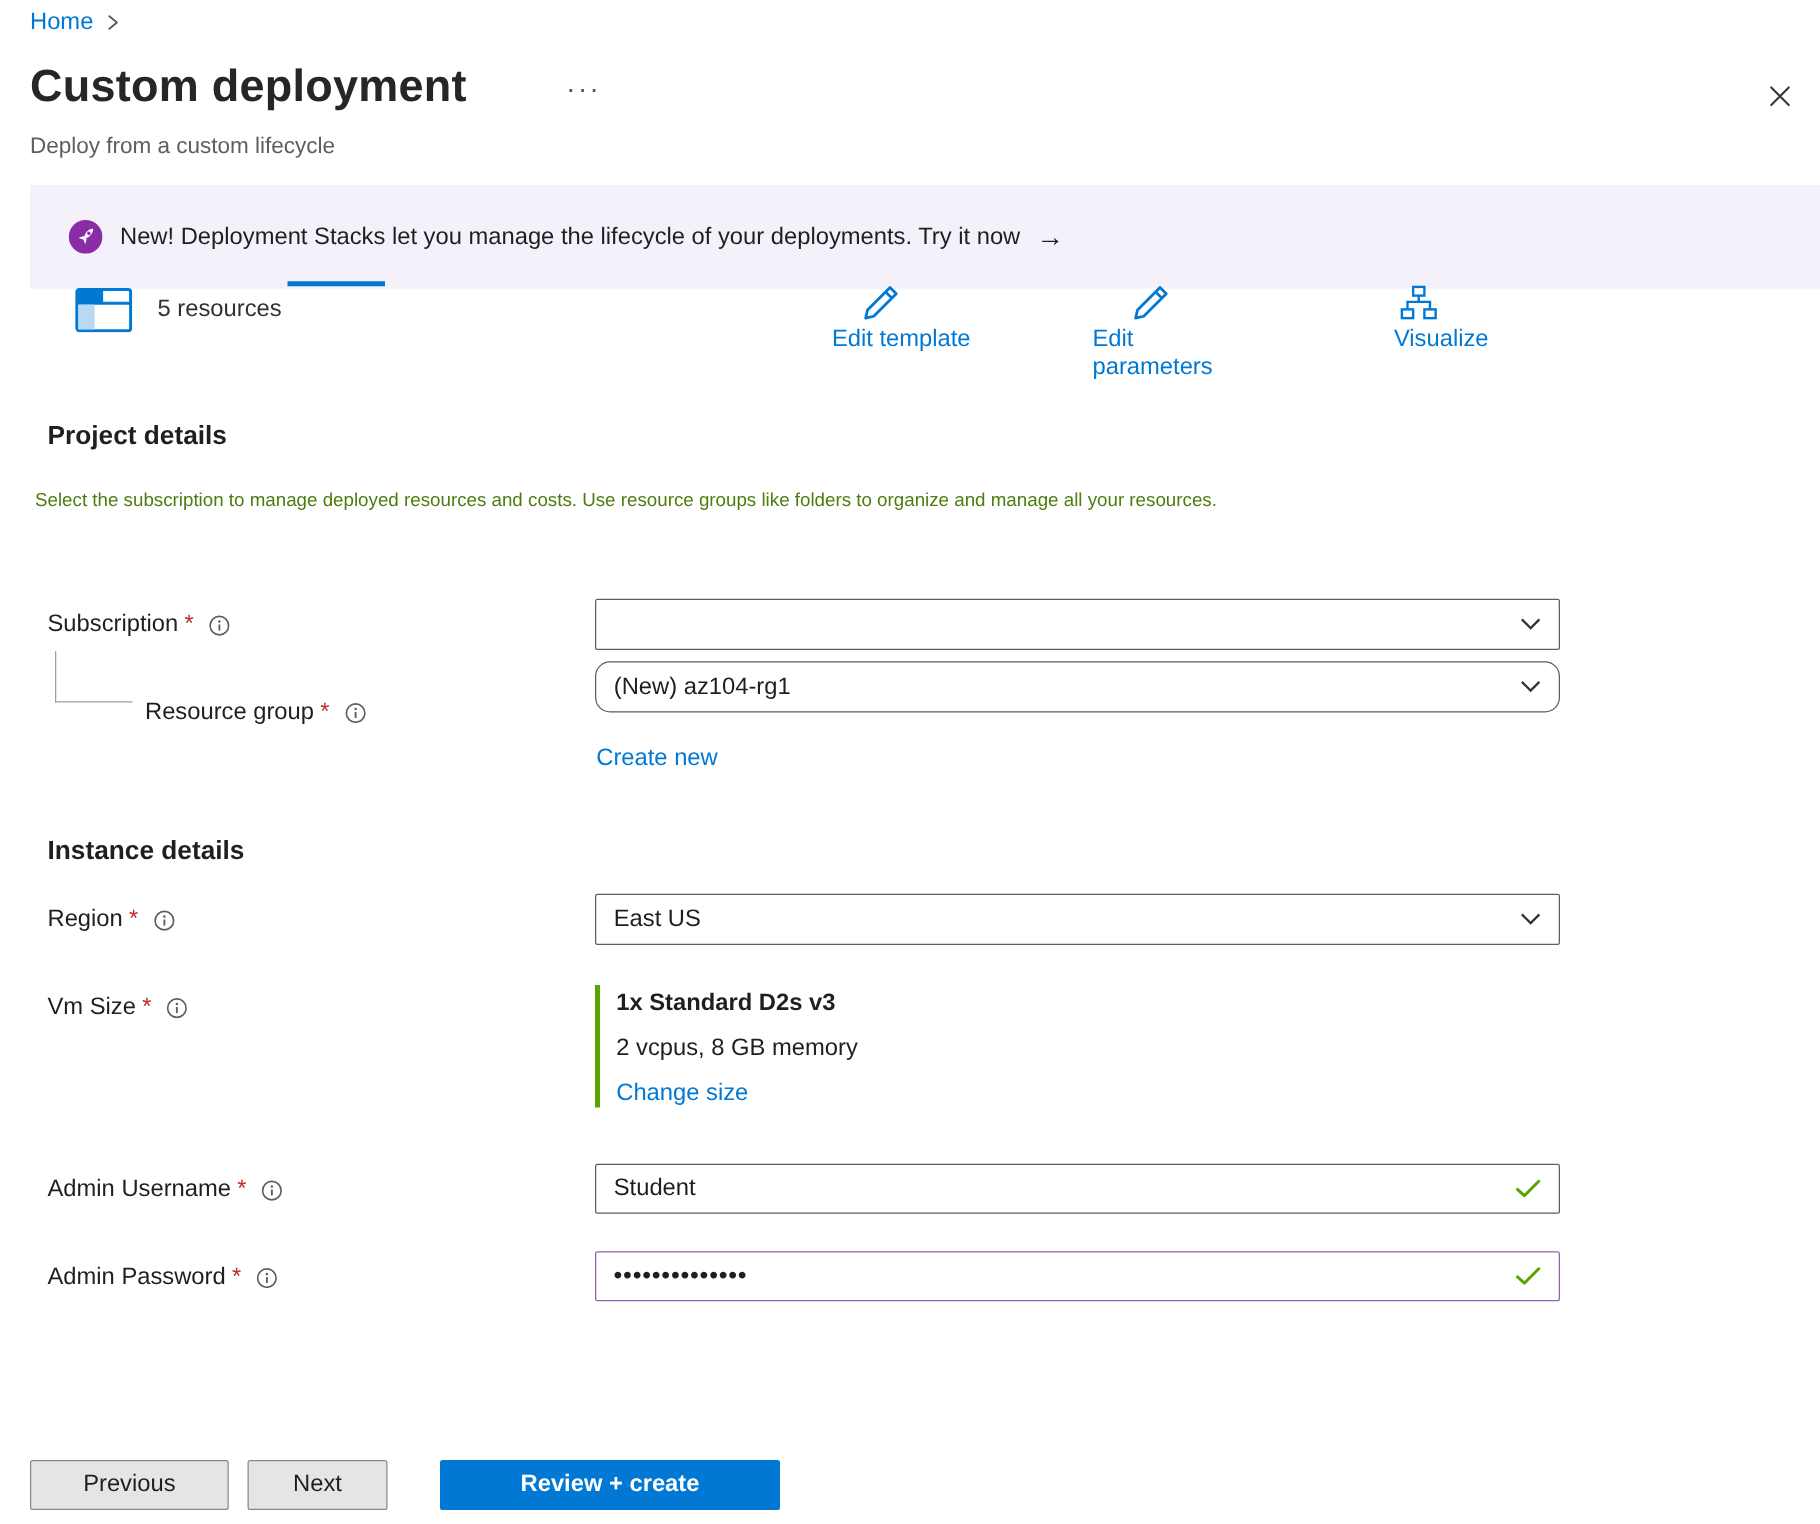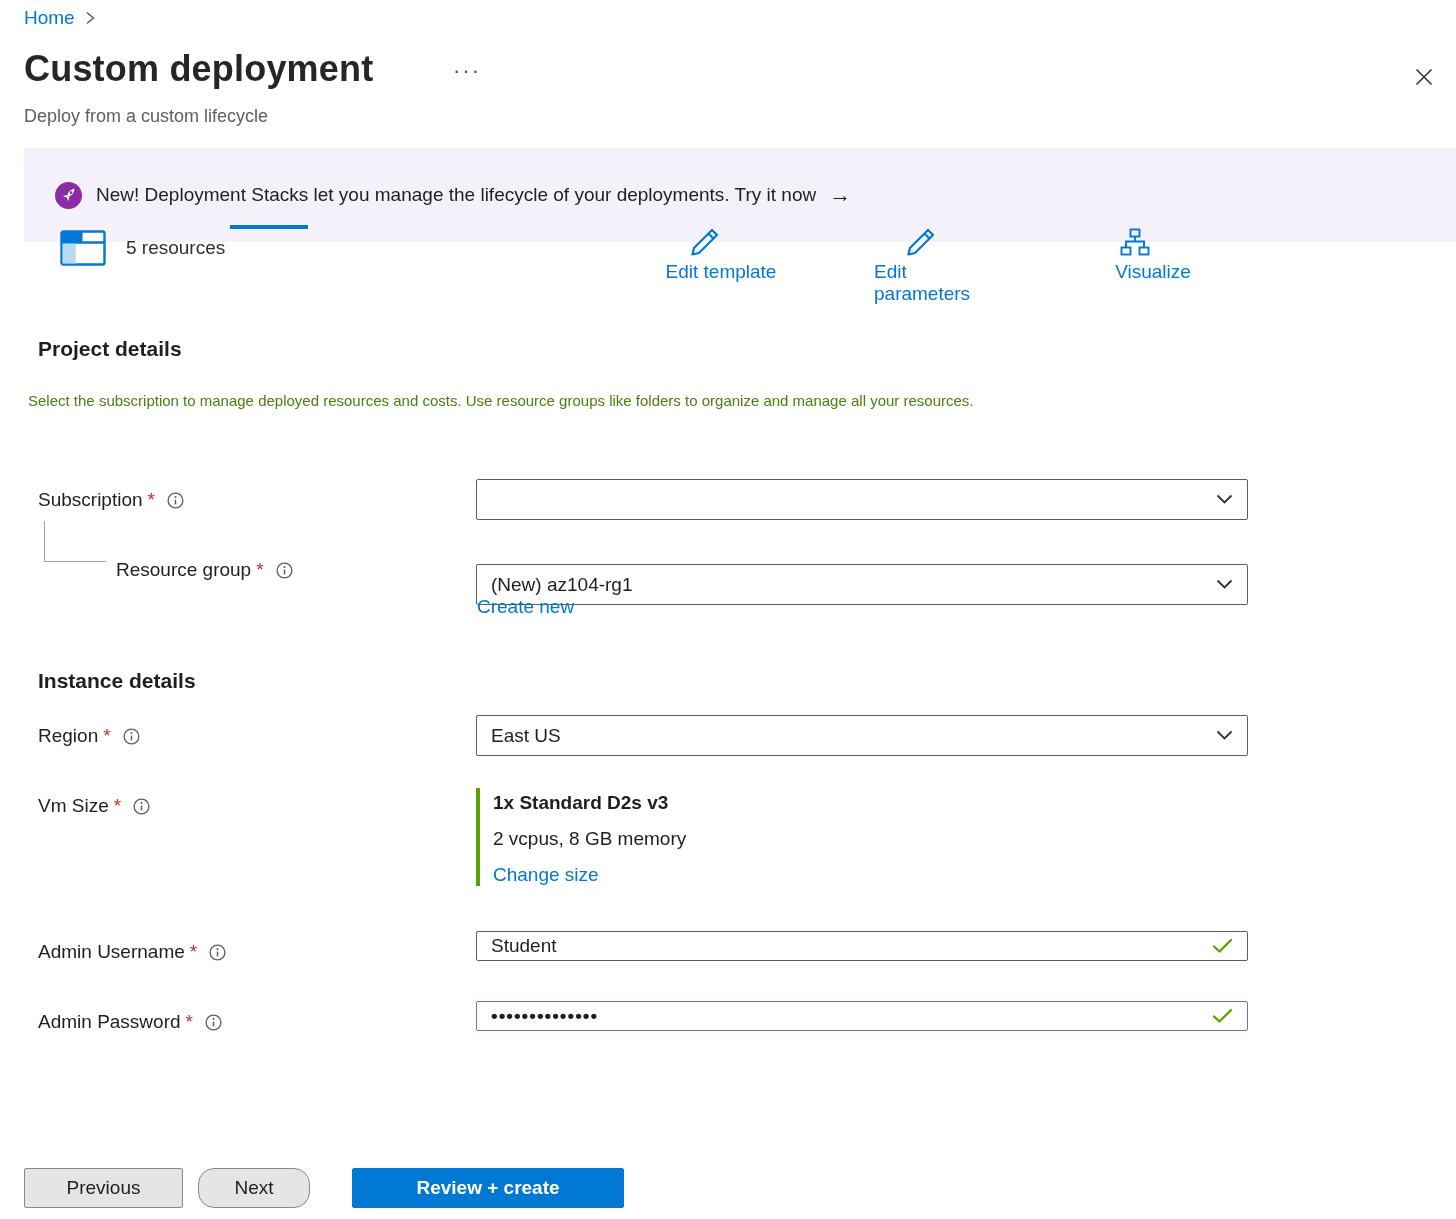--- a/index.html
+++ b/index.html
@@ -16,21 +16,21 @@
   .breadcrumb { position:absolute; left:24px; top:7px; display:flex; align-items:center; gap:10px; font-size:19px;text-align:center; }
   .breadcrumb a { color:#0078d4; text-decoration:none; cursor:pointer; }
 
   
   .page-title { position:absolute; left:24px; top:48px; font-size:36px; font-weight:600; color:#262626; letter-spacing:.2px; }
   .more-dots { position:absolute; left:453px; top:58px; font-size:22px; color:#4d4d4d; letter-spacing:2px; cursor:pointer; }
   .subtitle { position:absolute; left:24px; top:106px; font-size:18px; color:#605e5c; }
   .close-btn { position:absolute; right:18px; top:63px; width:28px; height:28px; display:flex; align-items:center; justify-content:center; cursor:pointer; background:none; border:none; padding:0; }
 
   
-  .banner { position:absolute; left:24px; top:148px; right:0; height:94px; background:#f4f1fb; display:flex; align-items:center; cursor:pointer; }
+  .banner { position:absolute; left:24px; top:148px; right:0; height:83px; background:#f4f1fb; display:flex; align-items:center; cursor:pointer; }
   .rocket-badge { margin-left:31px; width:27px; height:27px; flex:0 0 auto; }
   .banner-text { margin-left:14px; font-size:19px; color:#201f1e; }
   .banner-arrow { margin-left:13px; font-size:22px; color:#201f1e; line-height:1; }
 
   
   .template-fragment { position:absolute; left:230px; top:225px; width:78px; height:4px; background:#0078d4; }
   .resources-row { position:absolute; left:60px; top:230px; display:flex; align-items:center; gap:20px; }
   .resources-label { font-size:19px; color:#323130; }
 
   .toolbar-item { position:absolute; top:228px; display:flex; flex-direction:column; align-items:center; gap:5px; color:#0078d4; cursor:pointer; }
@@ -57,45 +57,45 @@
   .lbl-username { left:38px; top:941px; }
   .lbl-password { left:38px; top:1011px; }
 
   .tree-connector { position:absolute; left:44px; top:521px; width:62px; height:41px; border-left:1px solid #a19f9d; border-bottom:1px solid #a19f9d; }
 
   
   .control { position:absolute; left:476px; width:772px; height:41px; border:1px solid #605e5c; border-radius:2px; background:#fff; display:flex; align-items:center; padding:0 14px; font-size:19px; color:#1f1f1f; cursor:pointer; }
   .control .value { flex:1; white-space:nowrap; overflow:hidden; }
   .control .chevron { flex:0 0 auto; margin-left:8px; display:inline-flex; }
   .ctl-subscription { top:479px; }
-  .ctl-resource-group { top:564px; }
+  .ctl-resource-group { top:529px;border-radius:12px; }
   .ctl-region { top:715px; }
 
   .link { color:#0078d4; font-size:19px; text-decoration:none; cursor:pointer; }
   .create-new { position:absolute; left:477px; top:596px; }
 
   
   .vmsize-block { position:absolute; left:476px; top:788px; border-left:4px solid #57a300; padding-left:13px; }
   .vmsize-name { font-size:19px; font-weight:700; color:#1f1f1f; margin-top:4px; }
   .vmsize-specs { font-size:19px; color:#1f1f1f; margin-top:14px; }
   .vmsize-change { display:inline-block; margin-top:14px; }
 
   
-  .input-wrap { position:absolute; left:476px; width:772px; height:30px; border:1px solid #605e5c; border-radius:2px; background:#fff; display:flex; align-items:center; padding:0 14px; }
+  .input-wrap { position:absolute; left:476px; width:772px; height:40px; border:1px solid #605e5c; border-radius:2px; background:#fff; display:flex; align-items:center; padding:0 14px; }
   .input-wrap input { flex:1; border:none; outline:none; font-family:"Liberation Sans", sans-serif; font-size:19px; color:#1f1f1f; background:transparent; padding:0; }
   .wrap-username { top:931px; }
   .wrap-password { top:1001px; border-color:#9063b4; }
   .wrap-password input { letter-spacing:1px; font-weight:700; }
   .check-icon { flex:0 0 auto; margin-left:8px; display:inline-flex; }
 
   
   .btn { position:absolute; top:1168px; height:40px; border-radius:2px; font-family:"Liberation Sans", sans-serif; font-size:19px; cursor:pointer; }
   .btn-secondary { background:#e5e5e5; border:1px solid #8a8886; color:#1f1f1f; }
   .btn-previous { left:24px; width:159px; }
-  .btn-next { left:198px; width:112px;border-radius:16px; }
+  .btn-next { left:198px; width:112px; }
   .btn-primary { left:352px; width:272px; background:#0078d4; border:1px solid #0078d4; color:#fff; font-weight:600; }
 </style>
 </head>
 <body>
 
 <div class="page">
 
   <div class="breadcrumb">
     <a>Home</a>
     <span style="display:inline-flex;">

